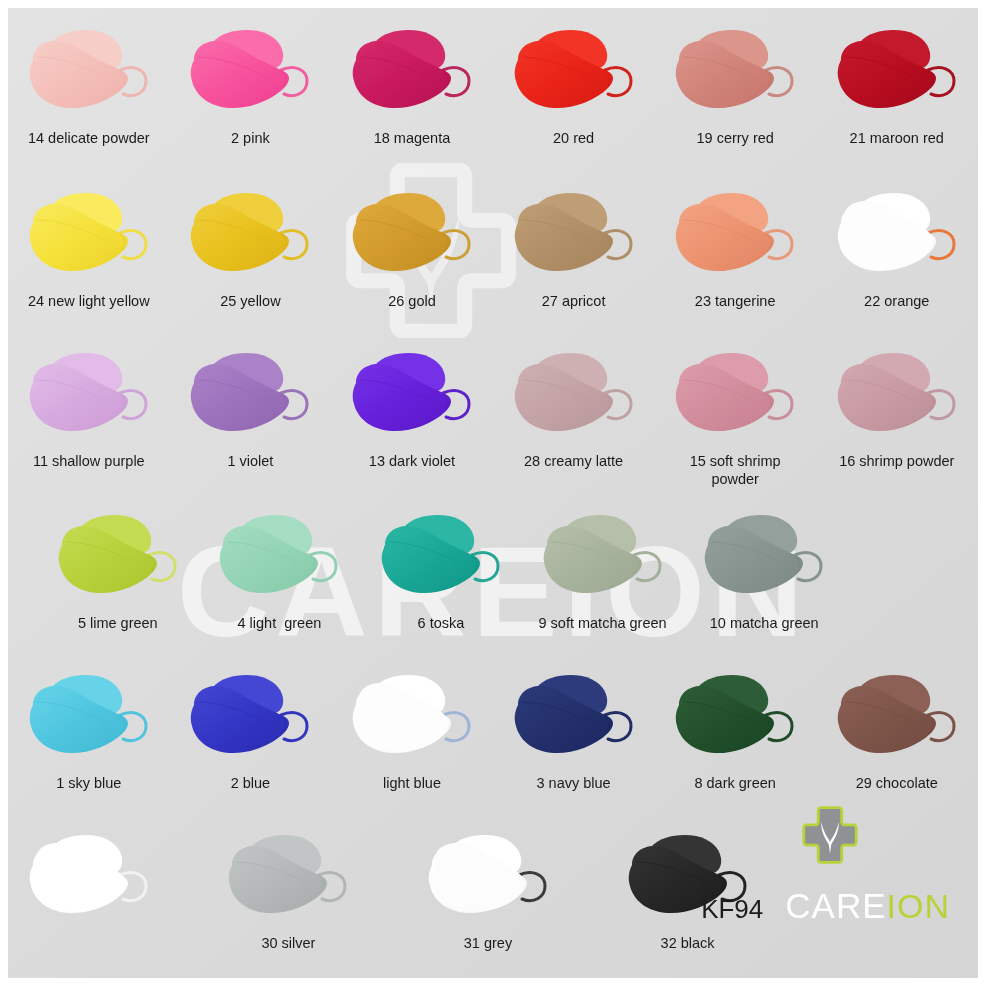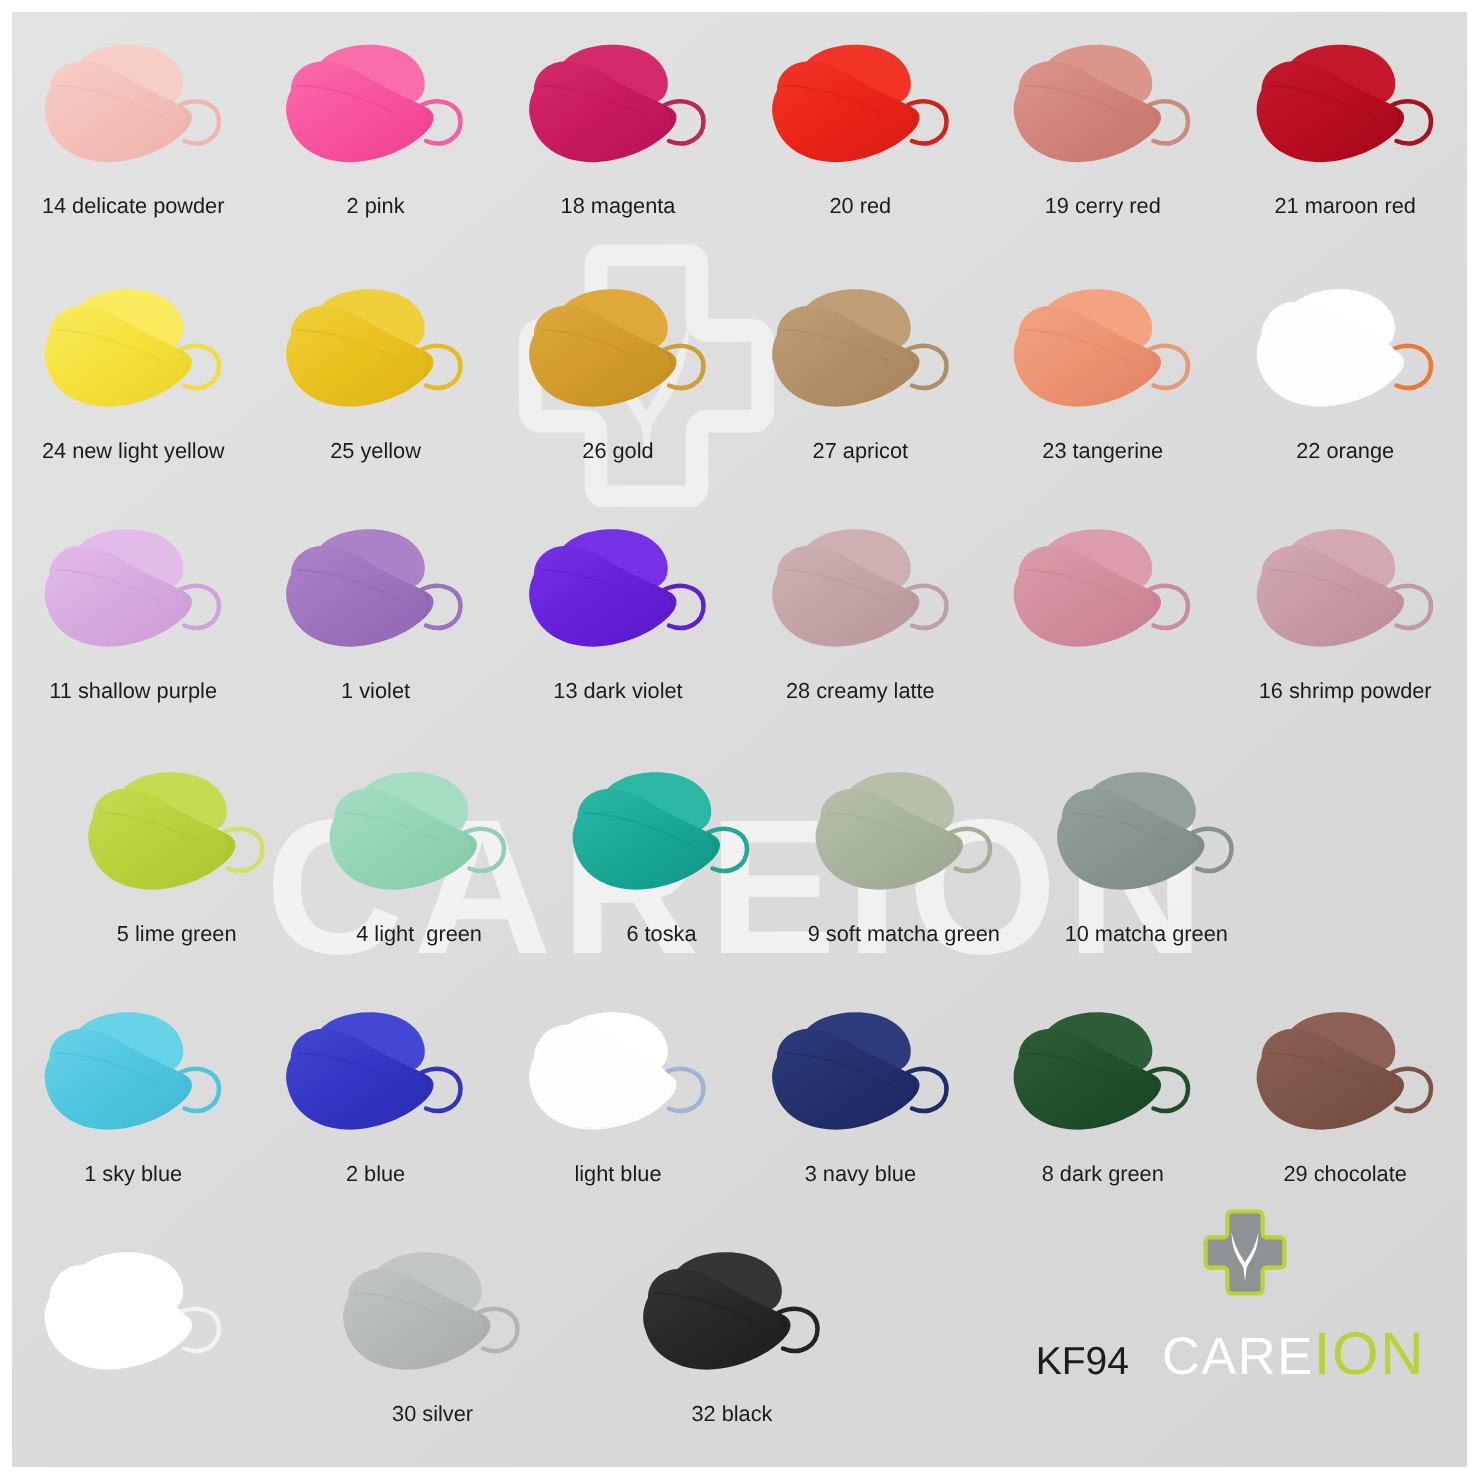--- a/index.html
+++ b/index.html
@@ -119,21 +119,21 @@
     letter-spacing: 0px;
     font-family: "Liberation Sans", sans-serif;
   }
   .care {
     font-size: 35px;
     color: #ffffff;
     letter-spacing: 1px;
     font-family: "Liberation Sans", sans-serif;
   }
   .ion {
-    font-size: 40px;
+    font-size: 34px;
     color: #b6d338;
     letter-spacing: 1px;
     font-family: "Liberation Sans", sans-serif;
   }
   .gap { display:inline-block; width: 22px; }
 </style>
 </head>
 <body>
 
 <div id="sheet">
@@ -466,20 +466,22 @@
                   <stop offset="100%" stop-color="#c67f90"></stop>
                 </linearGradient>
               </defs>
               <path d="M196 92 C224 80 248 92 248 114 C248 136 226 150 202 140" fill="none" stroke="#c98d9c" stroke-width="6" stroke-linecap="round"></path>
               <path d="M60 36 C78 14 120 8 150 14 C178 20 196 36 200 58 C202 74 196 86 180 90 C140 96 90 92 64 78 C50 70 50 50 60 36 Z" fill="#dc9cab"></path>
               <path d="M22 72 C22 48 44 32 70 34 C96 36 112 48 132 60 C160 76 186 86 204 96 C216 103 214 116 202 128 C176 154 130 170 94 168 C56 166 26 146 18 114 C13 98 16 84 22 72 Z" fill="url(#mg16)"></path>
               <path d="M30 66 C70 66 120 82 172 108" fill="none" stroke="#c67f90" stroke-width="2" opacity="0.55"></path>
               <path d="M196 94 C208 102 210 118 198 128" fill="none" stroke="#c67f90" stroke-width="3" opacity="0.7"></path>
             </svg>
           </div>
+          <div class="cap">15 soft shrimp
+powder</div>
         </div>
         <div class="cell">
           <div class="mask-wrap">
             <svg viewBox="0 0 268 192" class="mask">
               <defs>
                 <linearGradient id="mg17" x1="0" y1="0" x2="1" y2="1">
                   <stop offset="0%" stop-color="#d2a8b1"></stop>
                   <stop offset="50%" stop-color="#c89aa4"></stop>
                   <stop offset="100%" stop-color="#bb8d97"></stop>
                 </linearGradient>
@@ -740,20 +742,40 @@
                 </linearGradient>
               </defs>
               <path d="M196 92 C224 80 248 92 248 114 C248 136 226 150 202 140" fill="none" stroke="#b2b5b6" stroke-width="6" stroke-linecap="round"></path>
               <path d="M60 36 C78 14 120 8 150 14 C178 20 196 36 200 58 C202 74 196 86 180 90 C140 96 90 92 64 78 C50 70 50 50 60 36 Z" fill="#c2c5c6"></path>
               <path d="M22 72 C22 48 44 32 70 34 C96 36 112 48 132 60 C160 76 186 86 204 96 C216 103 214 116 202 128 C176 154 130 170 94 168 C56 166 26 146 18 114 C13 98 16 84 22 72 Z" fill="url(#mg31)"></path>
               <path d="M30 66 C70 66 120 82 172 108" fill="none" stroke="#a8abac" stroke-width="2" opacity="0.55"></path>
               <path d="M196 94 C208 102 210 118 198 128" fill="none" stroke="#a8abac" stroke-width="3" opacity="0.7"></path>
             </svg>
           </div>
           <div class="cap">30 silver</div>
+        </div>
+        <div class="cell">
+          <div class="mask-wrap">
+            <svg viewBox="0 0 268 192" class="mask">
+              <defs>
+                <linearGradient id="mg32" x1="0" y1="0" x2="1" y2="1">
+                  <stop offset="0%" stop-color="#ffffff"></stop>
+                  <stop offset="50%" stop-color="#fcfcfc"></stop>
+                  <stop offset="100%" stop-color="#f4f4f4"></stop>
+                </linearGradient>
+              </defs>
+              <path d="M196 92 C224 80 248 92 248 114 C248 136 226 150 202 140" fill="none" stroke="#3a3a3a" stroke-width="6" stroke-linecap="round"></path>
+              <path d="M60 36 C78 14 120 8 150 14 C178 20 196 36 200 58 C202 74 196 86 180 90 C140 96 90 92 64 78 C50 70 50 50 60 36 Z" fill="#ffffff"></path>
+              <path d="M22 72 C22 48 44 32 70 34 C96 36 112 48 132 60 C160 76 186 86 204 96 C216 103 214 116 202 128 C176 154 130 170 94 168 C56 166 26 146 18 114 C13 98 16 84 22 72 Z" fill="url(#mg32)"></path>
+              <path d="M30 66 C70 66 120 82 172 108" fill="none" stroke="#f4f4f4" stroke-width="2" opacity="0.55"></path>
+              <path d="M196 94 C208 102 210 118 198 128" fill="none" stroke="#f4f4f4" stroke-width="3" opacity="0.7"></path>
+              <path d="M30 66 C22 44 46 26 74 28 C104 30 122 46 146 58 C172 72 196 84 204 98 C214 112 200 134 176 148 C144 166 104 170 72 160 C40 150 20 124 22 98 C23 84 26 74 30 66 Z" fill="#fcfcfc"></path>
+            </svg>
+          </div>
+          <div class="cap">31 grey</div>
         </div>
         <div class="cell">
           <div class="mask-wrap">
             <svg viewBox="0 0 268 192" class="mask">
               <defs>
                 <linearGradient id="mg33" x1="0" y1="0" x2="1" y2="1">
                   <stop offset="0%" stop-color="#343434"></stop>
                   <stop offset="50%" stop-color="#272727"></stop>
                   <stop offset="100%" stop-color="#1d1d1d"></stop>
                 </linearGradient>

